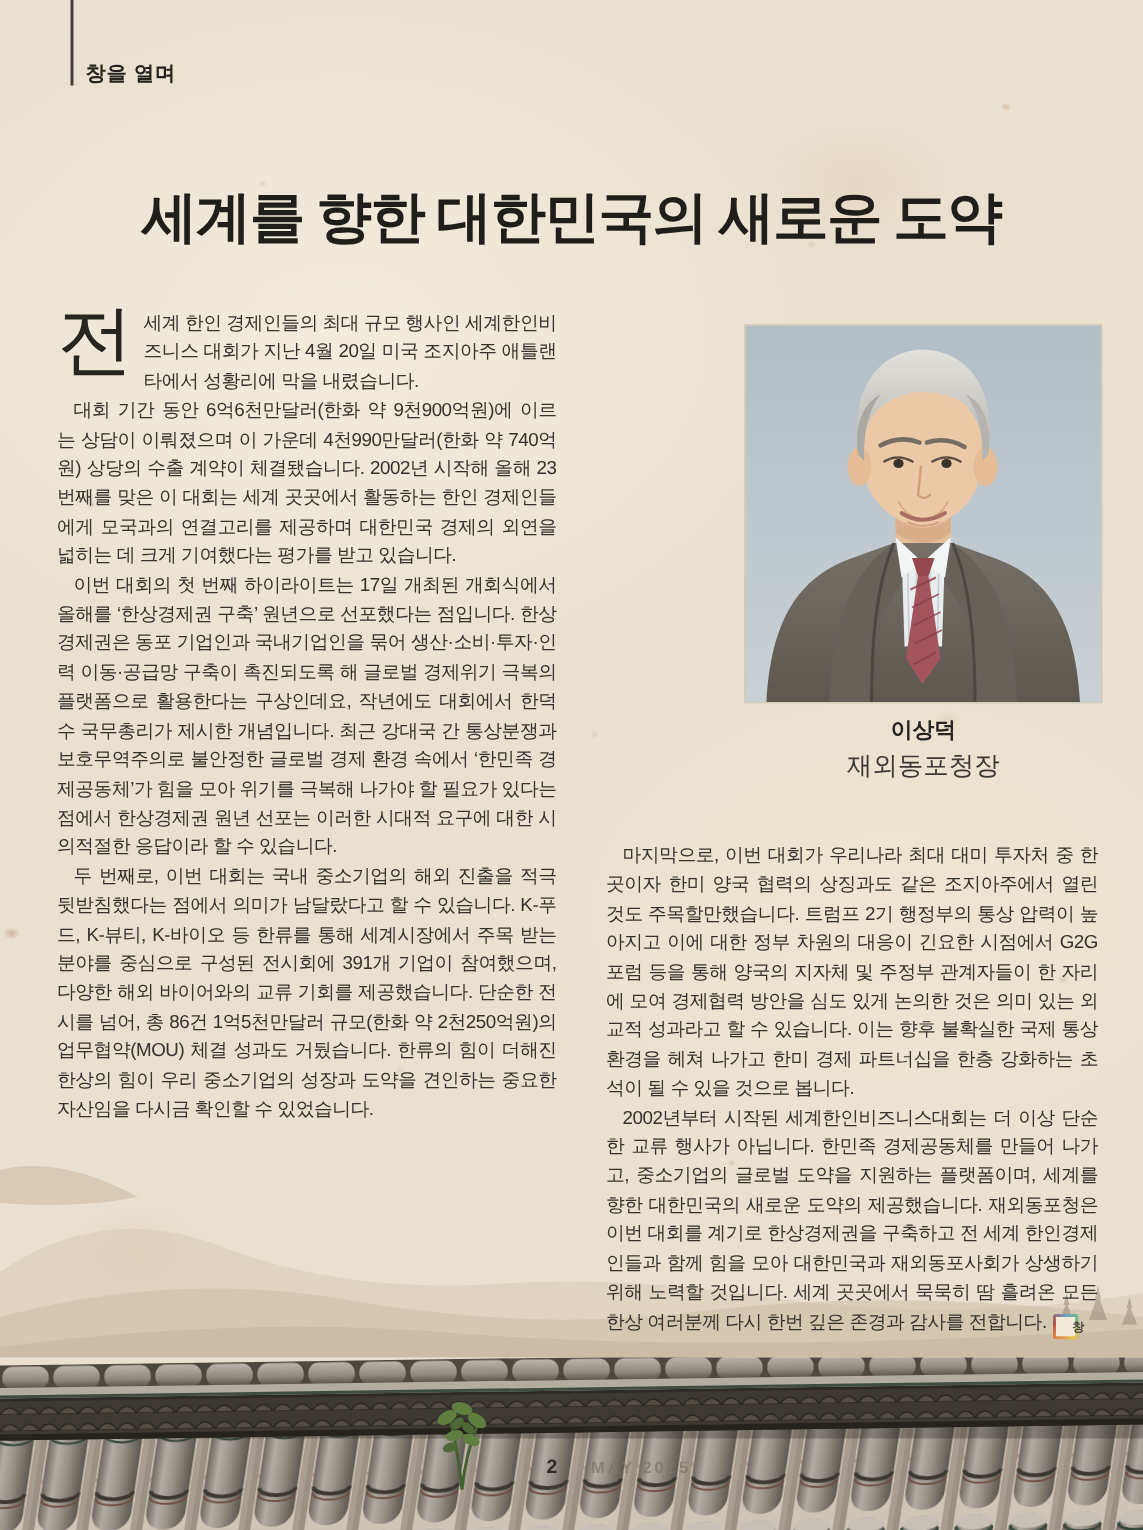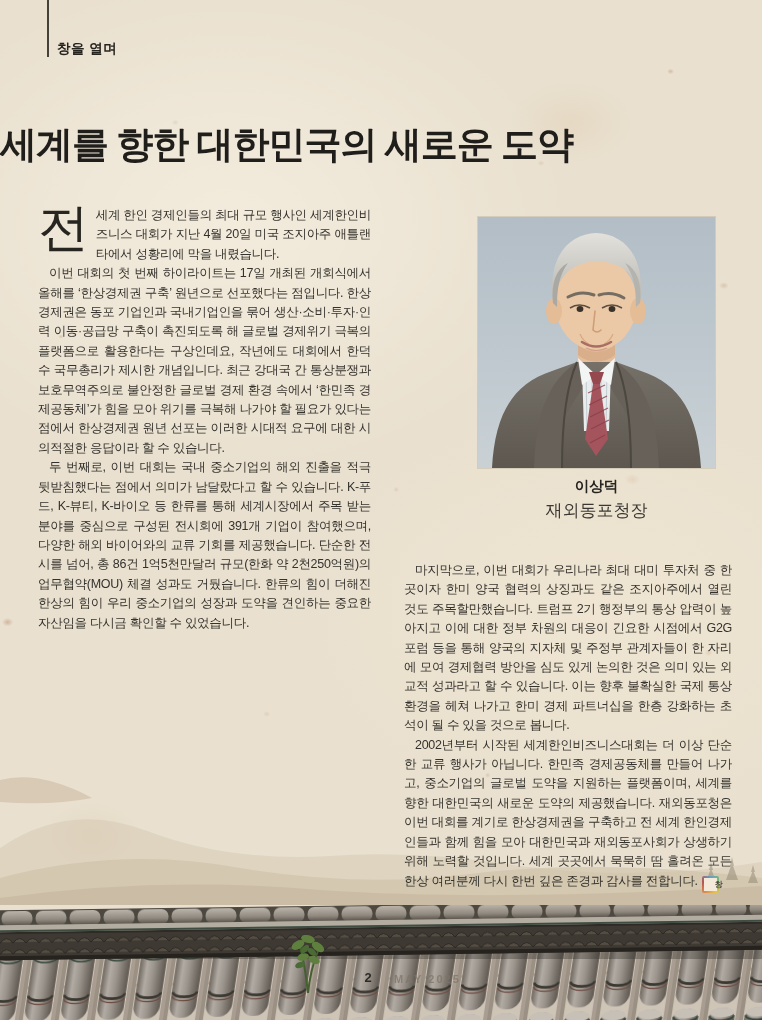--- a/index.html
+++ b/index.html
@@ -27,35 +27,35 @@
       radial-gradient(5px 4px at 35% 70%, rgba(170,120,80,.16), transparent 70%),
       radial-gradient(4px 4px at 64% 76%, rgba(150,100,65,.20), transparent 70%),
       radial-gradient(6px 5px at 93% 64%, rgba(185,140,100,.22), transparent 70%),
       radial-gradient(5px 4px at 23% 12%, rgba(185,140,100,.20), transparent 70%),
       radial-gradient(90px 60px at 75% 12%, rgba(214,186,146,.18), transparent 70%),
       radial-gradient(70px 50px at 12% 82%, rgba(205,178,140,.16), transparent 70%);
   }
   .header-rule{position:absolute;left:47px;top:0;width:2px;height:57px;background:#44413b;z-index:2;}
   .section-label{position:absolute;left:57px;top:40px;font-size:13.5px;font-weight:700;color:#26241f;letter-spacing:.5px;z-index:2;}
   .title{
-    position:absolute;left:0;right:0;top:120px;margin:0;z-index:2;
+    position:absolute;left:0;right:0;top:120px;margin:0;text-align:center;z-index:2;
     font-family:"Liberation Serif","DejaVu Serif",serif;
     font-size:37px;font-weight:700;color:#1f1e1b;letter-spacing:-1px;
   }
   .col{position:absolute;z-index:2;text-align:justify;word-break:break-all;line-break:anywhere;
        font-size:12.5px;line-height:19.4px;letter-spacing:-.3px;color:#34322d;}
   .col p{margin:0;}
   .col-left{left:38px;top:206px;width:333px;}
   .col-right{left:404px;top:561px;width:328px;}
   .para{text-indent:11px;}
   .dropcap{
     float:left;font-family:"Liberation Serif","DejaVu Serif",serif;
     font-size:51px;line-height:40px;padding:2px 7px 0 0;color:#27251f;font-weight:400;
   }
-  .portrait{position:absolute;left:478px;top:217px;width:237px;margin:0;z-index:2;}
+  .portrait{position:absolute;left:497px;top:217px;width:237px;margin:0;z-index:2;}
   .photo{width:237px;height:251px;overflow:hidden;box-shadow:0 0 0 1px rgba(90,80,60,.15);}
   .photo svg{display:block;}
   .portrait figcaption{text-align:center;}
   .cap-name{margin-top:9px;font-size:14.5px;font-weight:700;color:#262420;}
   .cap-title{margin-top:3px;font-size:17px;color:#3b3833;}
   .endmark{
     display:inline-block;width:13px;height:13px;margin-left:4px;vertical-align:-2px;
     font-size:8px;line-height:13px;text-align:center;color:#4a463e;font-weight:700;
     border:2px solid transparent;border-radius:2px;
     background:
@@ -90,20 +90,21 @@
     </svg>
   </div>
 
   <div class="header-rule"></div>
   <div class="section-label">창을 열며</div>
 
   <h1 class="title">세계를 향한 대한민국의 새로운 도약</h1>
 
   <div class="col col-left">
     <p class="lead"><span class="dropcap">전</span><span>세계 한인 경제인들의 최대 규모 행사인 세계한인비즈니스 대회가 지난 4월 20일 미국 조지아주 애틀랜타에서 성황리에 막을 내렸습니다.</span></p>
+    <p class="para">대회 기간 동안 6억6천만달러(한화 약 9천900억원)에 이르는 상담이 이뤄졌으며 이 가운데 4천990만달러(한화 약 740억원) 상당의 수출 계약이 체결됐습니다. 2002년 시작해 올해 23번째를 맞은 이 대회는 세계 곳곳에서 활동하는 한인 경제인들에게 모국과의 연결고리를 제공하며 대한민국 경제의 외연을 넓히는 데 크게 기여했다는 평가를 받고 있습니다.</p>
     <p class="para">이번 대회의 첫 번째 하이라이트는 17일 개최된 개회식에서 올해를 ‘한상경제권 구축’ 원년으로 선포했다는 점입니다. 한상경제권은 동포 기업인과 국내기업인을 묶어 생산·소비·투자·인력 이동·공급망 구축이 촉진되도록 해 글로벌 경제위기 극복의 플랫폼으로 활용한다는 구상인데요, 작년에도 대회에서 한덕수 국무총리가 제시한 개념입니다. 최근 강대국 간 통상분쟁과 보호무역주의로 불안정한 글로벌 경제 환경 속에서 ‘한민족 경제공동체’가 힘을 모아 위기를 극복해 나가야 할 필요가 있다는 점에서 한상경제권 원년 선포는 이러한 시대적 요구에 대한 시의적절한 응답이라 할 수 있습니다.</p>
     <p class="para">두 번째로, 이번 대회는 국내 중소기업의 해외 진출을 적극 뒷받침했다는 점에서 의미가 남달랐다고 할 수 있습니다. K-푸드, K-뷰티, K-바이오 등 한류를 통해 세계시장에서 주목 받는 분야를 중심으로 구성된 전시회에 391개 기업이 참여했으며, 다양한 해외 바이어와의 교류 기회를 제공했습니다. 단순한 전시를 넘어, 총 86건 1억5천만달러 규모(한화 약 2천250억원)의 업무협약(MOU) 체결 성과도 거뒀습니다. 한류의 힘이 더해진 한상의 힘이 우리 중소기업의 성장과 도약을 견인하는 중요한 자산임을 다시금 확인할 수 있었습니다.</p>
   </div>
 
   <figure class="portrait">
     <div class="photo">
       <svg width="237" height="251" viewBox="0 0 237 251">
         <defs>
           <linearGradient id="pbg" x1="0" y1="0" x2="0" y2="1">
             <stop offset="0" stop-color="#b2bdc6"></stop>

